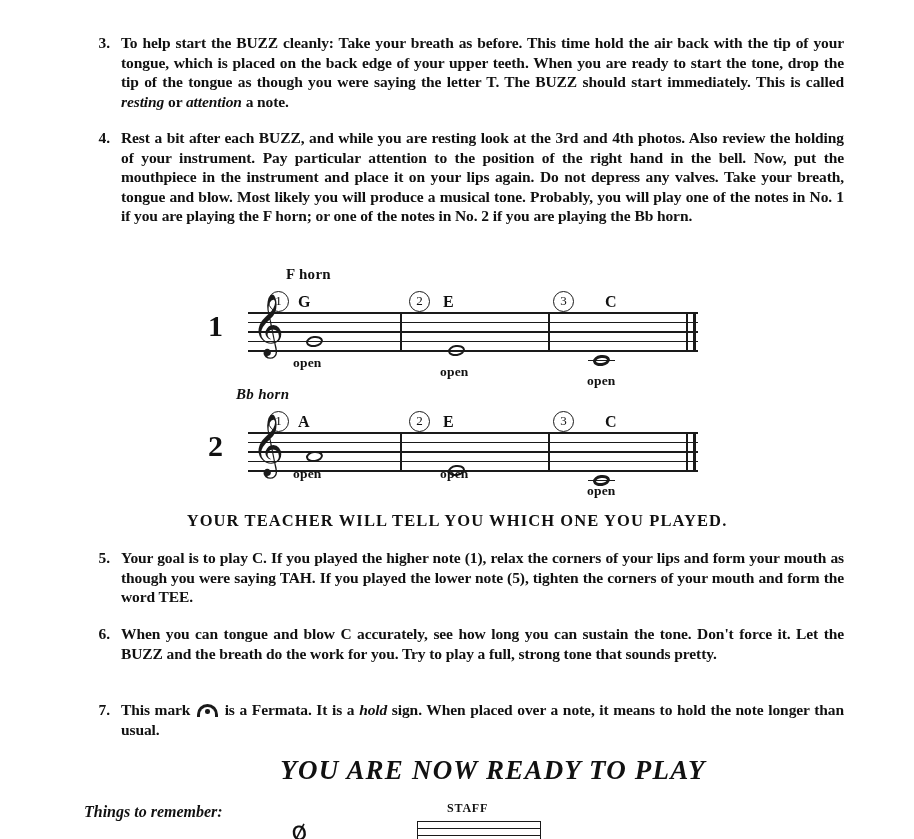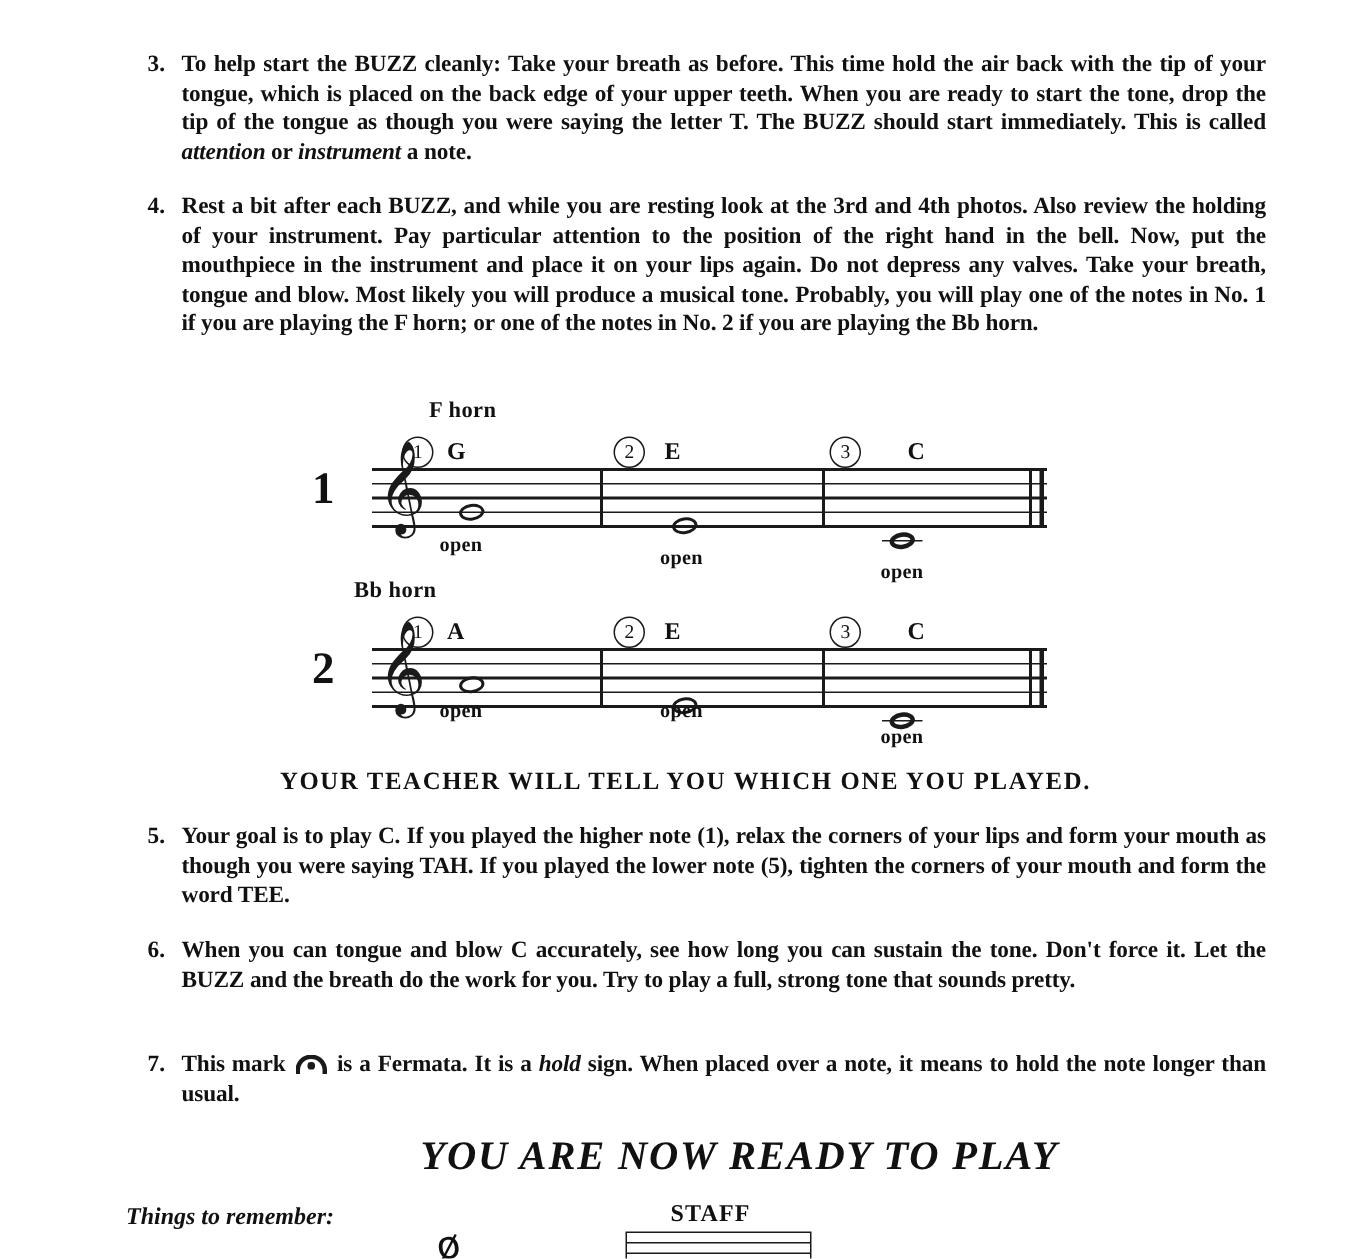--- a/index.html
+++ b/index.html
@@ -176,21 +176,21 @@
 
   
   .things-label {
     position: absolute;
     font-size: 16px;
     font-style: italic;
     font-weight: 700;
   }
   .staff-word {
     position: absolute;
-    font-size: 16px;
+    font-size: 12px;
     font-weight: 600;
     letter-spacing: 0.8px;
   }
   .staff-box {
     position: absolute;
     border: 1.8px solid #1a1a1a;
     box-sizing: border-box;
   }
   .staff-box .bline {
     position: absolute;
@@ -230,21 +230,21 @@
     width: 4.5px; height: 4.5px;
     background: #1a1a1a;
     border-radius: 50%;
   }
 </style>
 </head>
 <body>
 
 <div class="para" style="left:84px; top:33px; width:760px;">
   <div class="para-num">3.</div>
-  <div class="para-body">To help start the BUZZ cleanly: Take your breath as before. This time hold the air back with the tip of your tongue, which is placed on the back edge of your upper teeth. When you are ready to start the tone, drop the tip of the tongue as though you were saying the letter T. The BUZZ should start immediately. This is called <i>attention</i> or <i>instrument</i> a note.</div>
+  <div class="para-body">To help start the BUZZ cleanly: Take your breath as before. This time hold the air back with the tip of your tongue, which is placed on the back edge of your upper teeth. When you are ready to start the tone, drop the tip of the tongue as though you were saying the letter T. The BUZZ should start immediately. This is called <i>resting</i> or <i>attention</i> a note.</div>
 </div>
 
 <div class="para" style="left:84px; top:128px; width:760px;">
   <div class="para-num">4.</div>
   <div class="para-body">Rest a bit after each BUZZ, and while you are resting look at the 3rd and 4th photos. Also review the holding of your instrument. Pay particular attention to the position of the right hand in the bell. Now, put the mouthpiece in the instrument and place it on your lips again. Do not depress any valves. Take your breath, tongue and blow. Most likely you will produce a musical tone. Probably, you will play one of the notes in No. 1 if you are playing the F horn; or one of the notes in No. 2 if you are playing the Bb horn.</div>
 </div>
 
 <div class="music-block" style="left:0; top:0; width:914px; height:1px;">
 
   <div class="horn-label" style="left:238px; top:266px;margin-left:48px;"><span>F horn</span></div>
@@ -281,21 +281,21 @@
   <div class="note-name" style="left:443px; top:293px;"><span>E</span></div>
   <div class="note-name" style="left:605px; top:293px;"><span>C</span></div>
 
   <div class="open-label" style="left:293px; top:355px;"><span>open</span></div>
   <div class="open-label" style="left:440px; top:364px;"><span>open</span></div>
   <div class="open-label" style="left:587px; top:373px;"><span>open</span></div>
 </div>
 
 <div class="music-block" style="left:0; top:0; width:914px; height:1px;">
 
-  <div class="horn-label" style="left:236px; top:386px;"><span>Bb horn</span></div>
+  <div class="horn-label" style="left:236px; top:386px;font-style:italic;"><span>Bb horn</span></div>
 
   <div class="big-num" style="left:208px; top:431px;"><span>2</span></div>
 
   <div class="staff" style="left:248px; top:432px; width:450px;">
     <div class="sline l0"></div>
     <div class="sline l1"></div>
     <div class="sline l2"></div>
     <div class="sline l3"></div>
     <div class="sline l4"></div>
 

